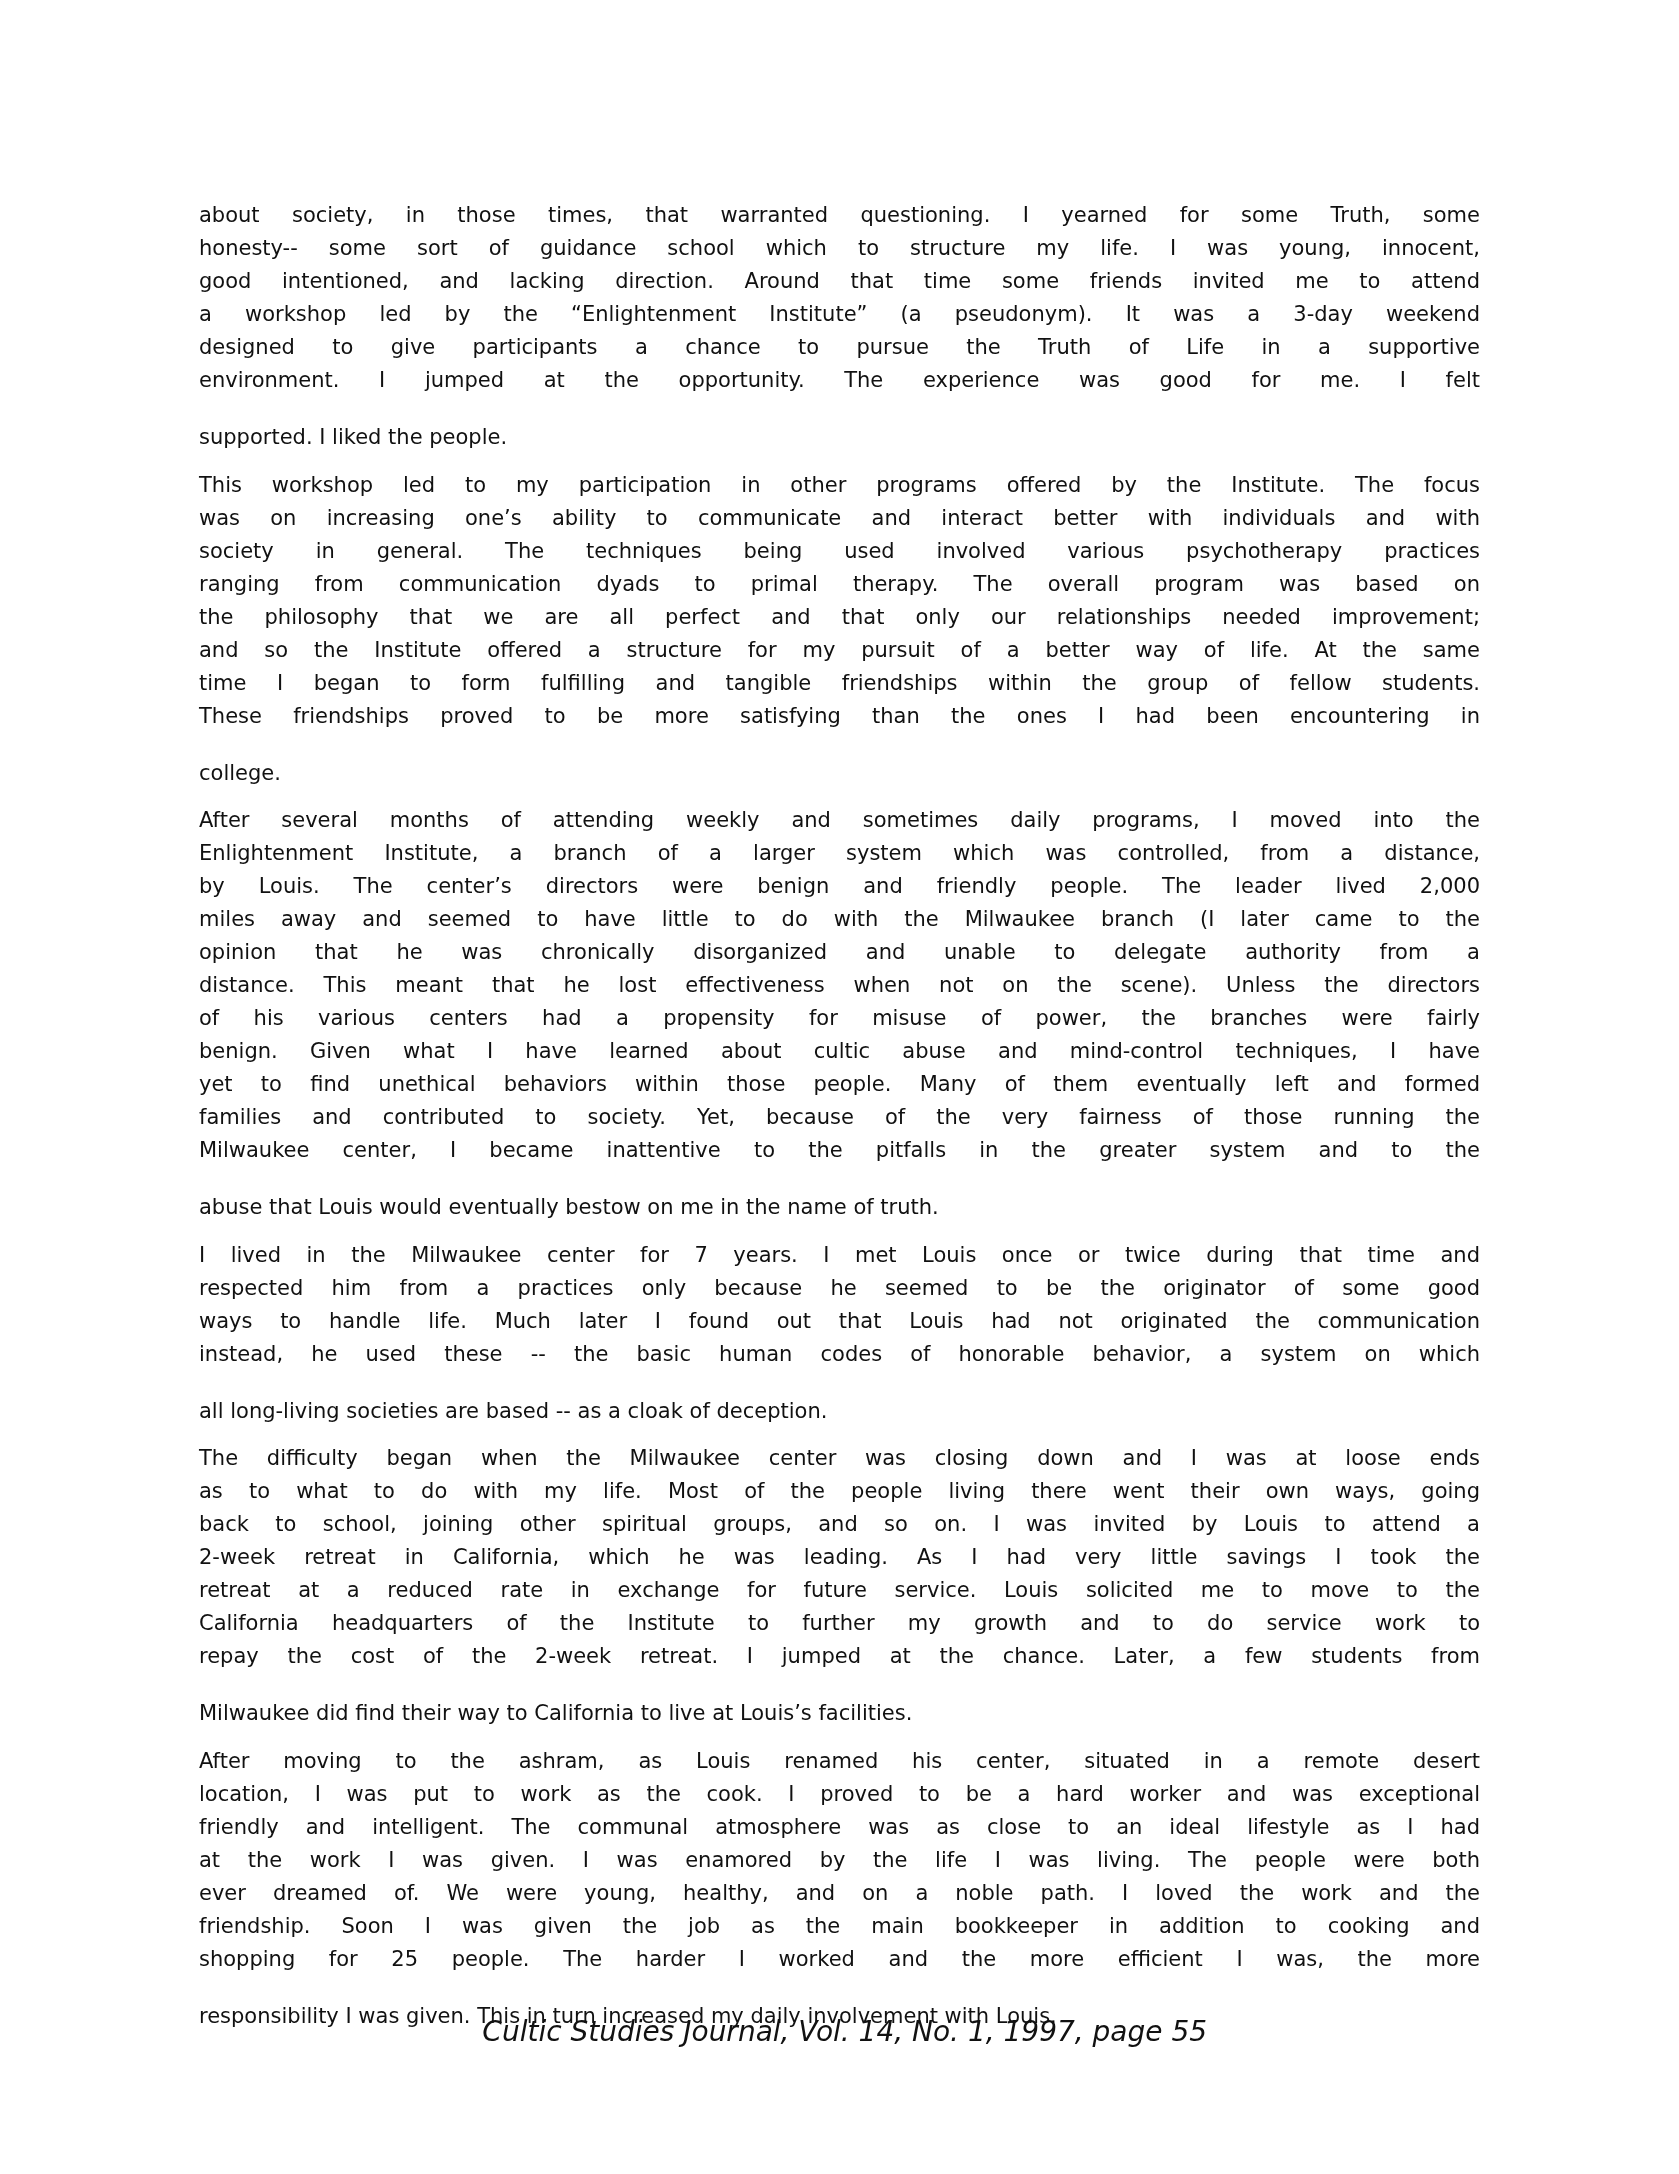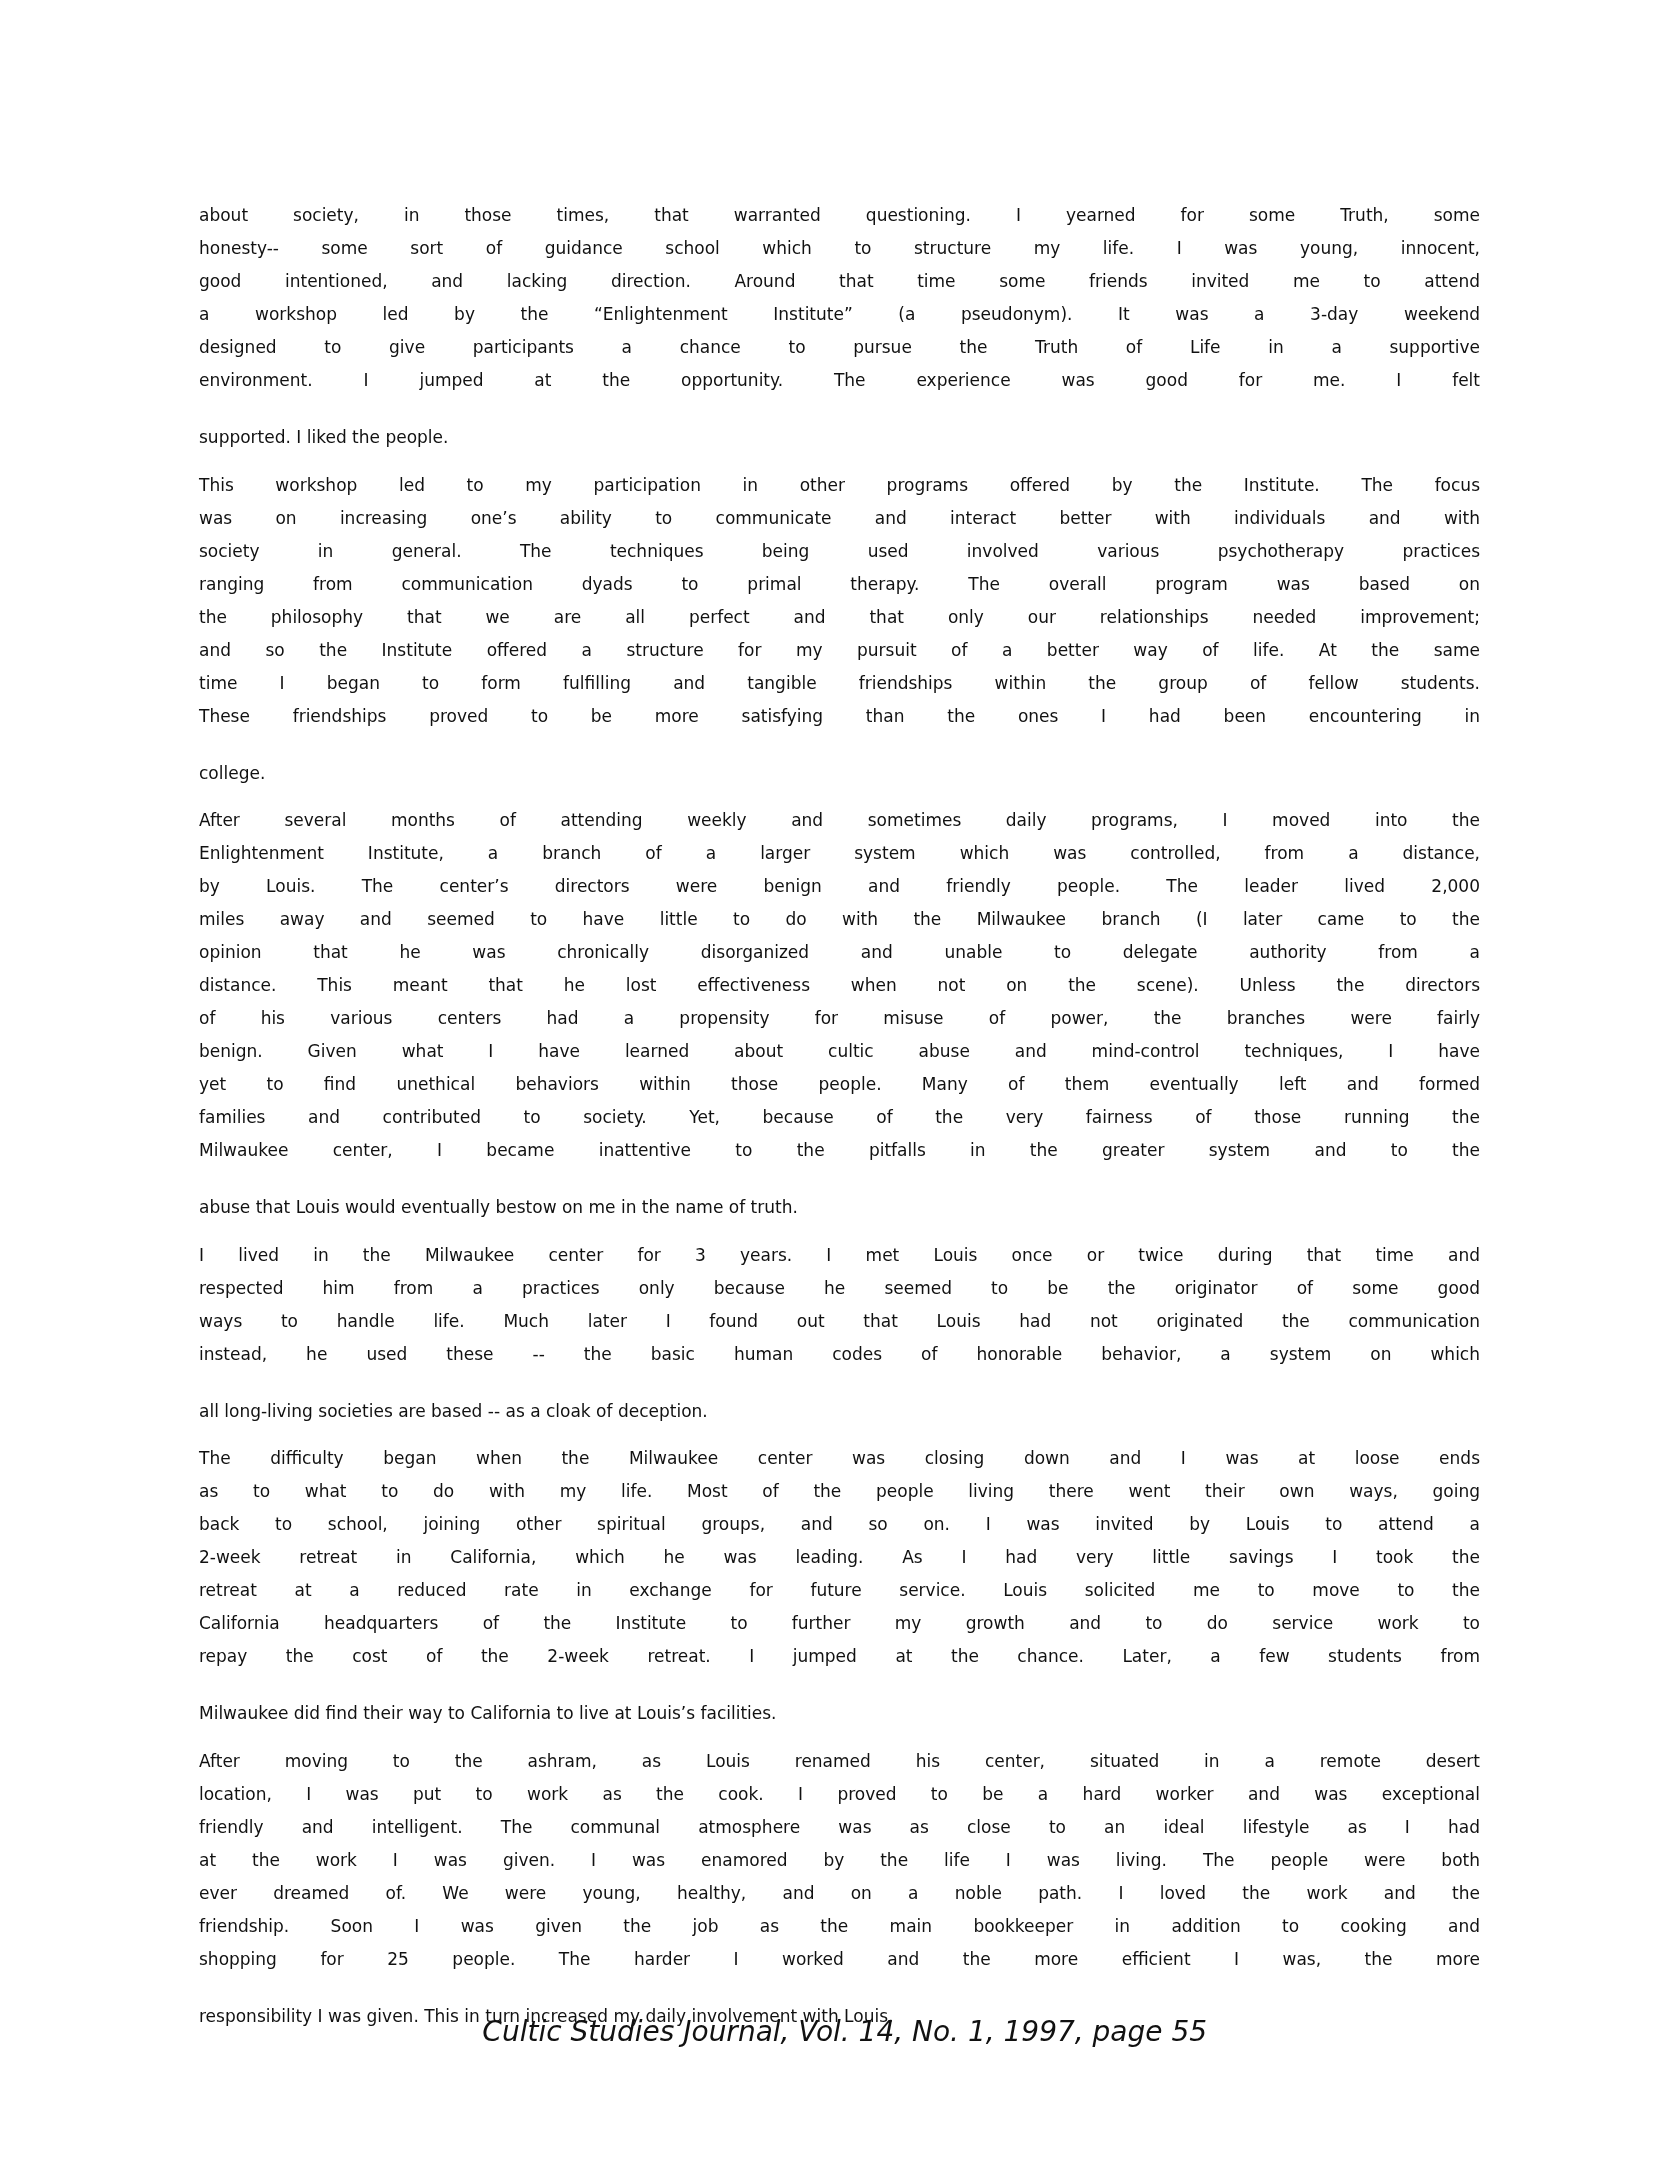--- a/index.html
+++ b/index.html
@@ -4,21 +4,21 @@
 <style>
   html, body { margin: 0; padding: 0; background: #ffffff; }
   body { width: 1680px; height: 2174px; position: relative; overflow: hidden; }
   .page { position: absolute; left: 0; top: 0; width: 1680px; height: 2174px; background: #ffffff; }
   .body-text {
     position: absolute;
     left: 199px;
     top: 199px;
     width: 1281px;
     font-family: "DejaVu Sans", sans-serif;
-    font-size: 17px;
+    font-size: 21px;
     color: #111111;
   }
   .para { margin: 0 0 14.6px 0; }
   .line {
     display: block;
     height: 33px;
     line-height: 33px;
     white-space: nowrap;
     text-align: justify;
     text-align-last: justify;
@@ -71,21 +71,21 @@
         <span class="line">opinion that he was chronically disorganized and unable to delegate authority from a</span>
         <span class="line">distance. This meant that he lost effectiveness when not on the scene). Unless the directors</span>
         <span class="line">of his various centers had a propensity for misuse of power, the branches were fairly</span>
         <span class="line">benign. Given what I have learned about cultic abuse and mind-control techniques, I have</span>
         <span class="line">yet to find unethical behaviors within those people. Many of them eventually left and formed</span>
         <span class="line">families and contributed to society. Yet, because of the very fairness of those running the</span>
         <span class="line">Milwaukee center, I became inattentive to the pitfalls in the greater system and to the</span>
         <span class="line last">abuse that Louis would eventually bestow on me in the name of truth.</span>
       </div>
       <div class="para">
-        <span class="line">I lived in the Milwaukee center for 3 years. I met Louis once or twice during that time and</span>
+        <span class="line">I lived in the Milwaukee center for 7 years. I met Louis once or twice during that time and</span>
         <span class="line">respected him from a practices only because he seemed to be the originator of some good</span>
         <span class="line">ways to handle life. Much later I found out that Louis had not originated the communication</span>
         <span class="line">instead, he used these -- the basic human codes of honorable behavior, a system on which</span>
         <span class="line last">all long-living societies are based -- as a cloak of deception.</span>
       </div>
       <div class="para">
         <span class="line">The difficulty began when the Milwaukee center was closing down and I was at loose ends</span>
         <span class="line">as to what to do with my life. Most of the people living there went their own ways, going</span>
         <span class="line">back to school, joining other spiritual groups, and so on. I was invited by Louis to attend a</span>
         <span class="line">2-week retreat in California, which he was leading. As I had very little savings I took the</span>

